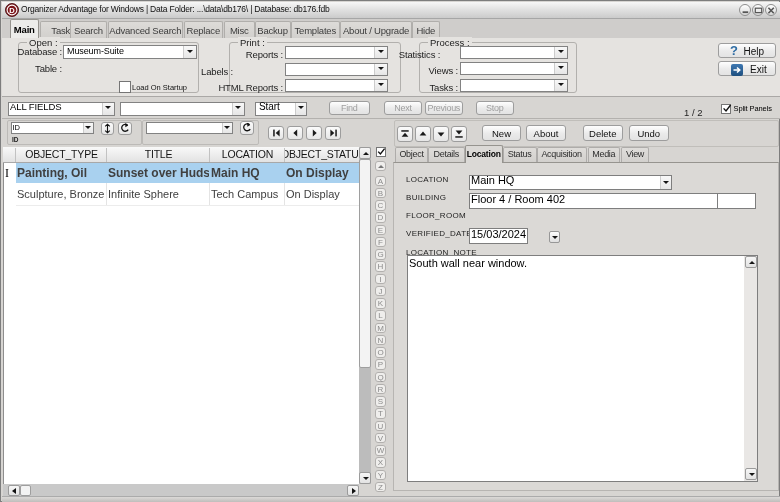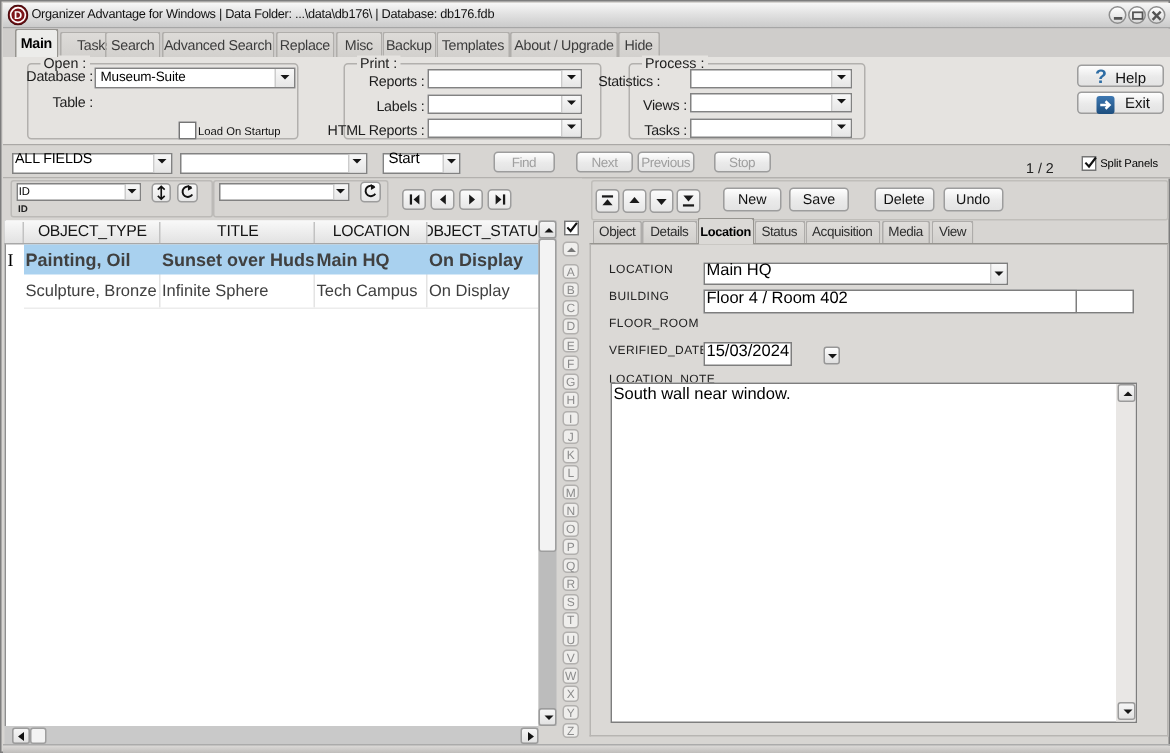--- a/index.html
+++ b/index.html
@@ -83,21 +83,21 @@
 <div class="a lbl" style="left:0px;top:62px;width:61px;text-align:right">Table :</div>
 <div class="a cb" style="left:118px;top:80px;width:12px;height:12px"></div>
 <div class="a" style="left:131px;top:81.5px;font-size:7.5px;color:#111">Load On Startup</div>
 <div class="a lbl" style="left:200px;top:48px;width:82px;text-align:right">Reports :</div>
 <div class="a combo" style="left:284px;top:45px;width:103px;height:13px">
       <div style="position:absolute;left:3px;top:calc(50% + 0px);transform:translateY(-58%);font-size:9.5px;letter-spacing:-0.1px;color:#000;white-space:nowrap"></div>
       <div style="position:absolute;right:0;top:0;bottom:0;width:13px;background:linear-gradient(#f8f8f8,#e6e6e6);border-left:1px solid #cccccc;">
         <div class="tri-d" style="left:2.5px;top:3.0px"></div>
       </div>
     </div>
-<div class="a lbl" style="left:200px;top:65px;width:82px;text-align:right">Labels :</div>
+<div class="a lbl" style="left:200px;top:65px;width:82px;text-align:left">Labels :</div>
 <div class="a combo" style="left:284px;top:62px;width:103px;height:13px">
       <div style="position:absolute;left:3px;top:calc(50% + 0px);transform:translateY(-58%);font-size:9.5px;letter-spacing:-0.1px;color:#000;white-space:nowrap"></div>
       <div style="position:absolute;right:0;top:0;bottom:0;width:13px;background:linear-gradient(#f8f8f8,#e6e6e6);border-left:1px solid #cccccc;">
         <div class="tri-d" style="left:2.5px;top:3.0px"></div>
       </div>
     </div>
 <div class="a lbl" style="left:200px;top:81px;width:82px;text-align:right">HTML Reports :</div>
 <div class="a combo" style="left:284px;top:78px;width:103px;height:13px">
       <div style="position:absolute;left:3px;top:calc(50% + 0px);transform:translateY(-58%);font-size:9.5px;letter-spacing:-0.1px;color:#000;white-space:nowrap"></div>
       <div style="position:absolute;right:0;top:0;bottom:0;width:13px;background:linear-gradient(#f8f8f8,#e6e6e6);border-left:1px solid #cccccc;">
@@ -215,21 +215,21 @@
       <g fill="#1a1a1a">
         <rect x="4.3" y="4.2" width="7.4" height="1.5"></rect>
         <path d="M8 6.8 L11.4 10.8 L4.6 10.8 Z"></path>
         <path d="M26 5.4 L29.4 9.4 L22.6 9.4 Z"></path>
         <path d="M40.6 6.6 L47.4 6.6 L44 10.6 Z"></path>
         <path d="M58.6 4.4 L65.4 4.4 L62 8.4 Z"></path>
         <rect x="58.3" y="10.2" width="7.4" height="1.5"></rect>
       </g>
     </svg>
 <div class="a btn" style="left:481px;top:124px;width:39px;height:16px;line-height:15px;font-size:9.5px">New</div>
-<div class="a btn" style="left:525px;top:124px;width:40px;height:16px;line-height:15px;font-size:9.5px">Save</div>
+<div class="a btn" style="left:525px;top:124px;width:40px;height:16px;line-height:15px;font-size:9.5px">About</div>
 <div class="a btn" style="left:581.5px;top:124px;width:40.5px;height:16px;line-height:15px;font-size:9.5px">Delete</div>
 <div class="a btn" style="left:627.5px;top:124px;width:40.5px;height:16px;line-height:15px;font-size:9.5px">Undo</div>
 <div class="a" style="left:2px;top:146px;width:356px;height:337px;background:#fff;border-left:1px solid #8e8e8e;"></div>
 <div class="a" style="left:2px;top:146px;width:356px;height:16px;background:linear-gradient(#f9f9f9,#e2e2e2);border-bottom:1px solid #a8a8a8"></div>
 <div class="a gridhdr" style="left:15px;top:146px;width:91px;height:15px;text-align:center;">OBJECT_TYPE</div>
 <div class="a gridhdr" style="left:106px;top:146px;width:103px;height:15px;">TITLE</div>
 <div class="a gridhdr" style="left:209px;top:146px;width:75px;height:15px;text-align:center;">LOCATION</div>
 <div class="a gridhdr" style="left:284px;top:146px;width:74px;height:15px;text-align:left;"><span style="margin-left:-4px">OBJECT_STATUS</span></div>
 <div class="a" style="left:14px;top:147px;width:1px;height:14px;background:#c2c2c2"></div>
 <div class="a" style="left:105px;top:147px;width:1px;height:14px;background:#c2c2c2"></div>

